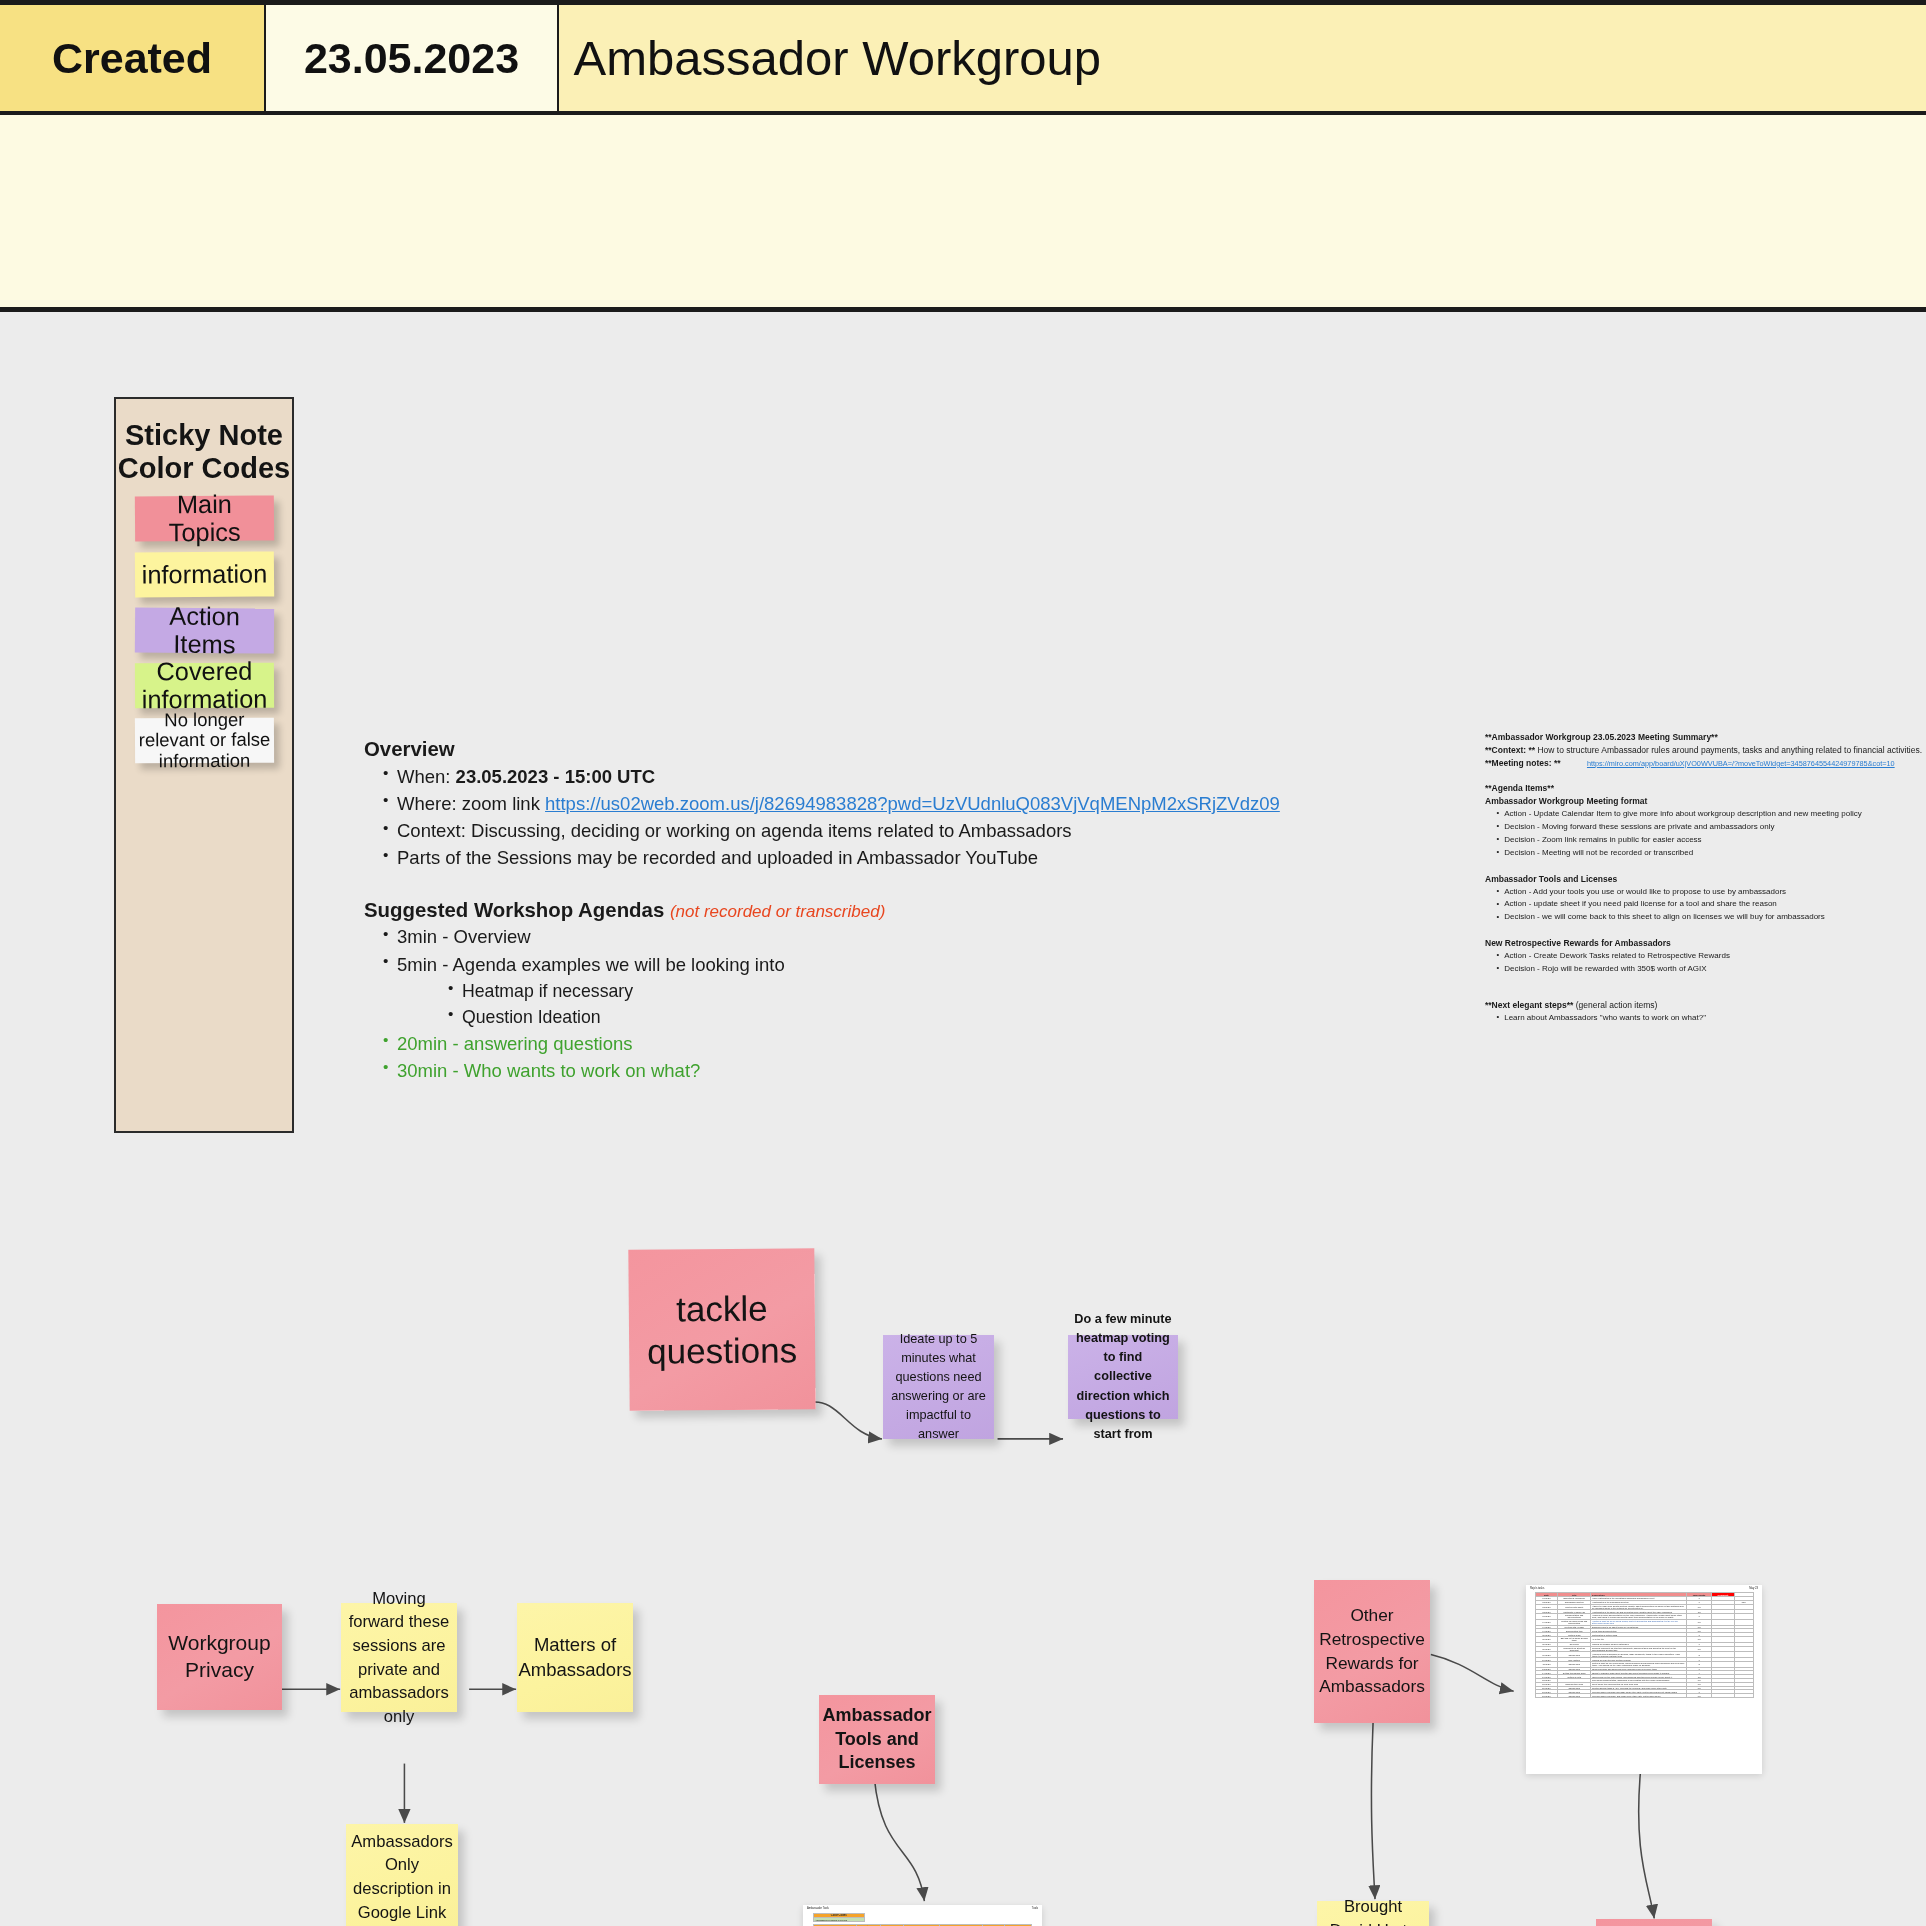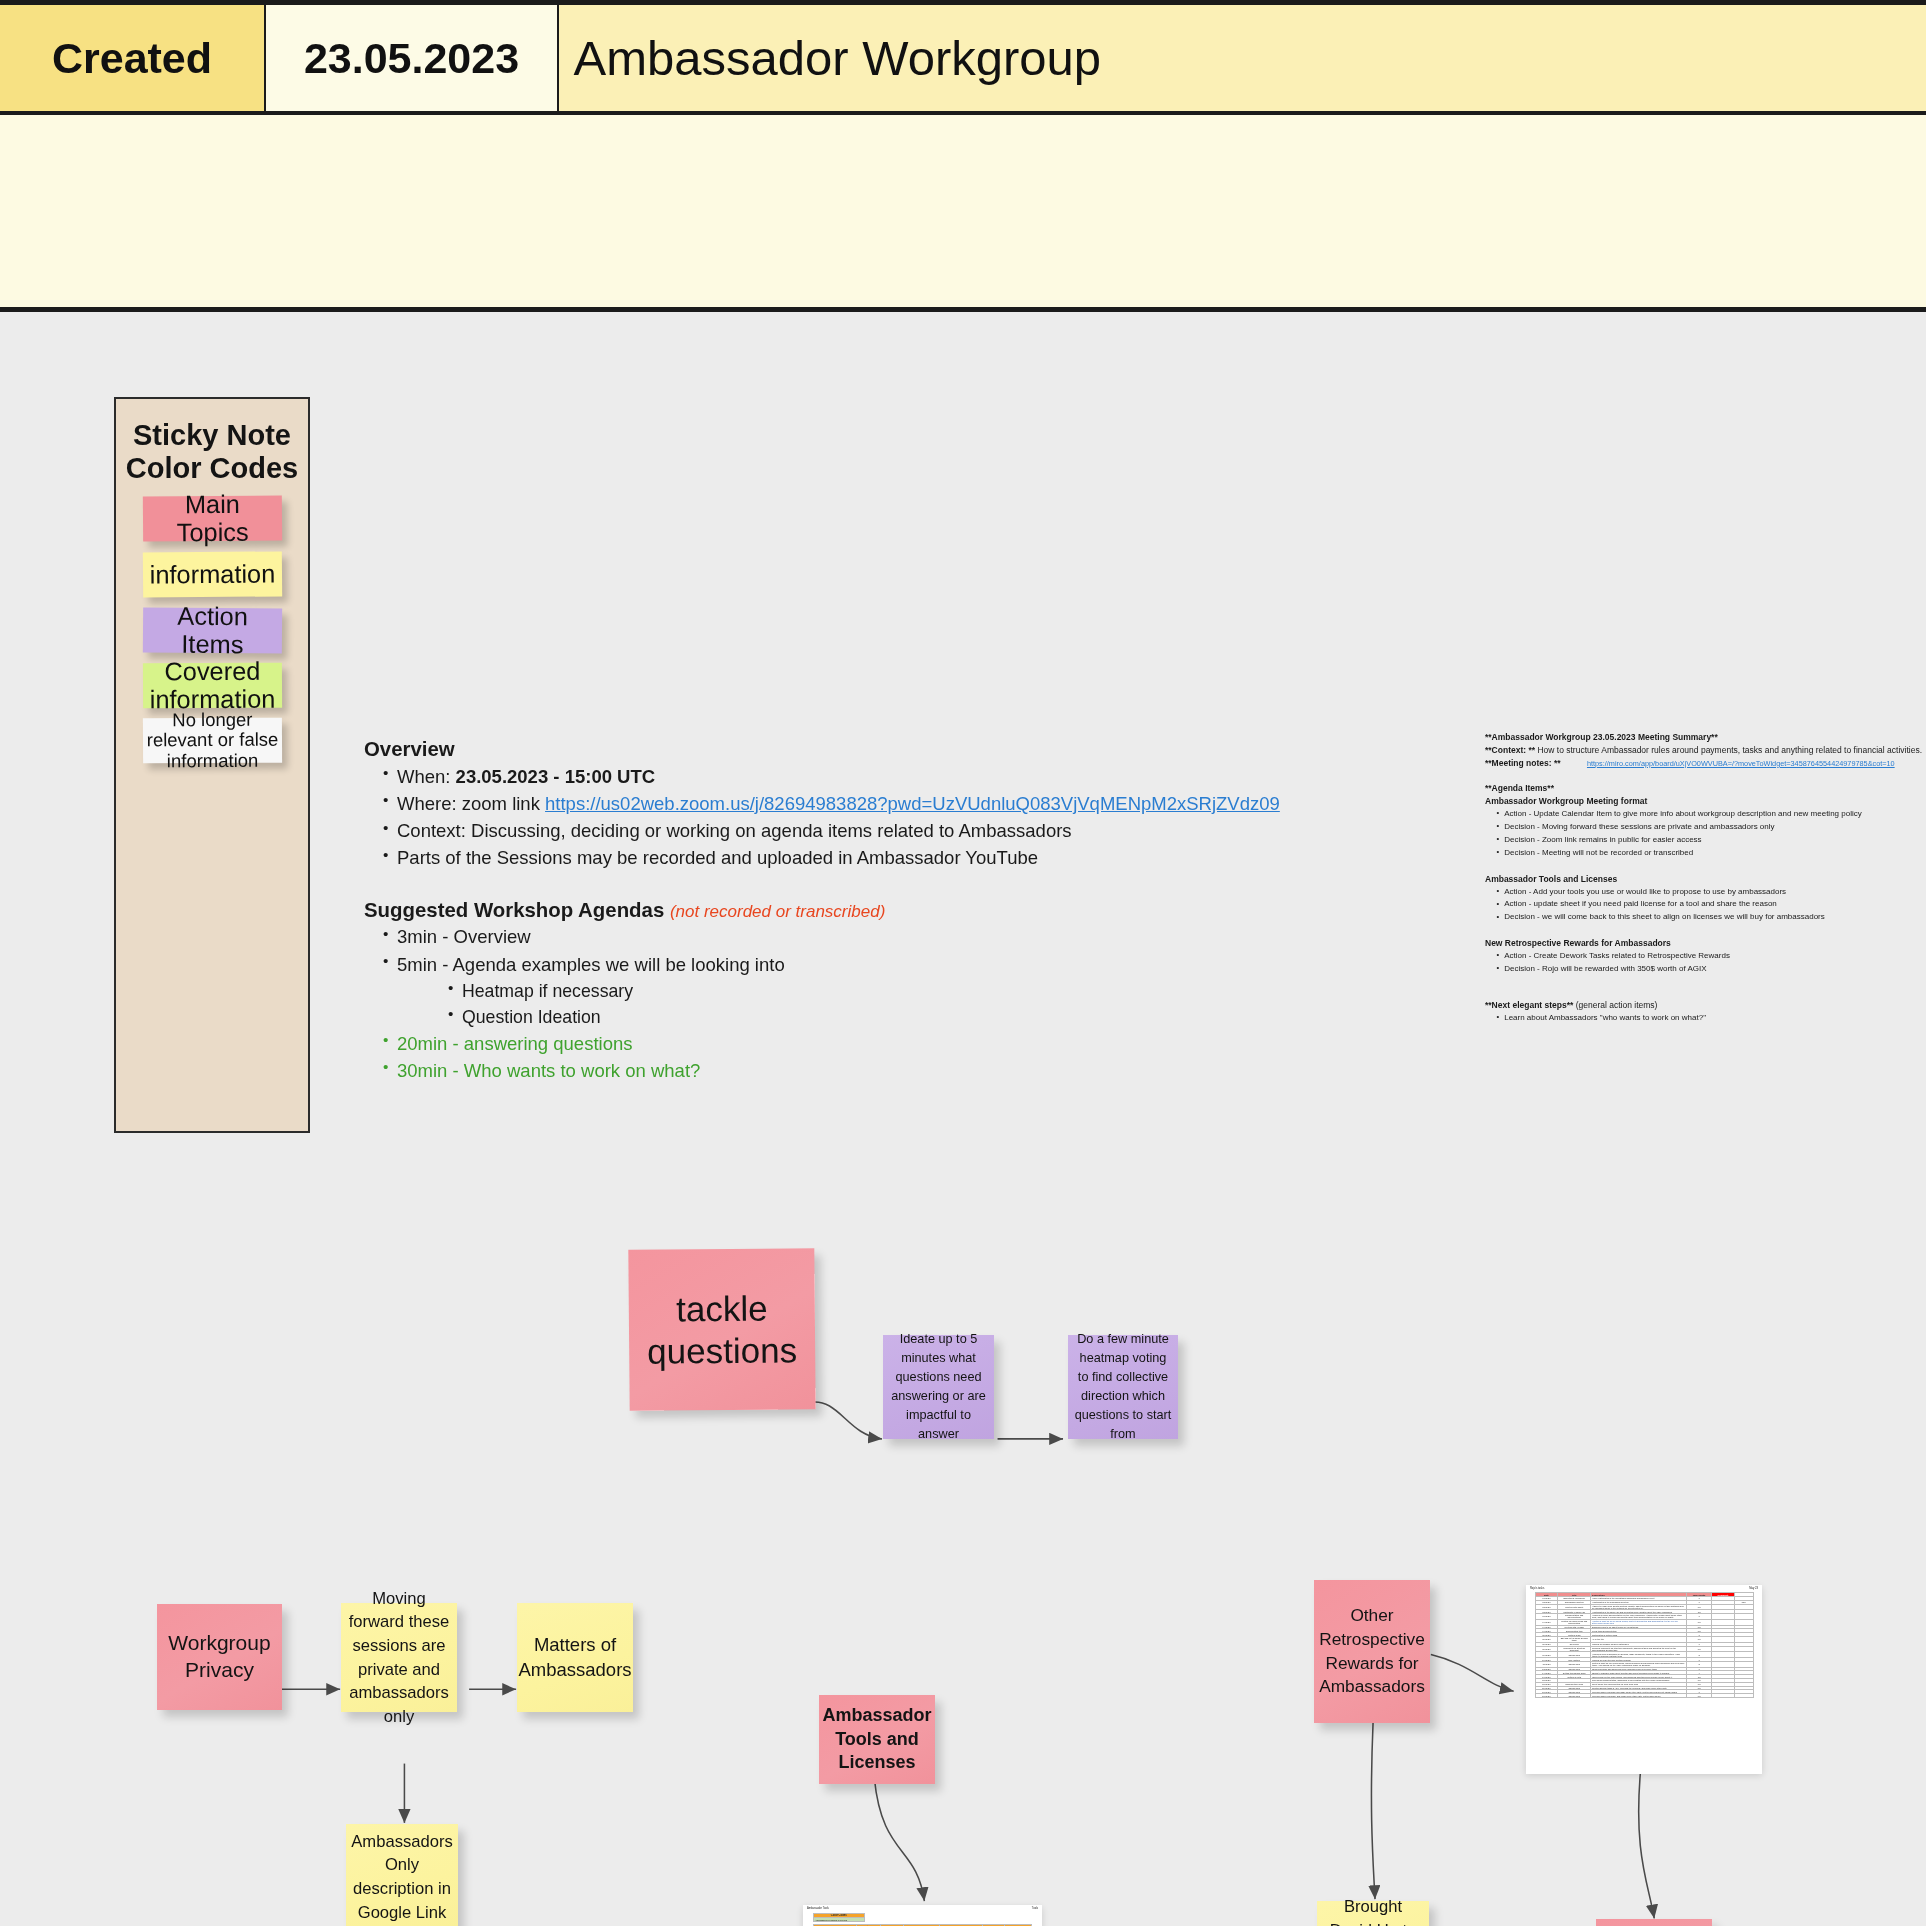--- a/index.html
+++ b/index.html
@@ -38,21 +38,21 @@
   #cell-created span{font-size:43px;font-weight:bold;color:#111;}
   #cell-date span{font-size:43px;font-weight:bold;color:#111;}
   #cell-title span{font-size:49px;font-weight:normal;color:#111;}
   #header-body{position:absolute;left:0;top:110px;width:2569px;height:192px;background:#fdfae2;}
 
   
   #canvas{position:absolute;left:0;top:312px;width:2569px;height:2518px;background:#ececec;}
 
   
   #legend{
-    position:absolute;left:114px;top:85px;width:196px;height:736px;
+    position:absolute;left:114px;top:85px;width:180px;height:736px;
     background:#eadbc8;border:2.7px solid #2b2b2b;box-sizing:border-box;
   }
   #legend h3{margin:0;padding-top:20px;text-align:center;font-size:29px;line-height:1.13;font-weight:bold;color:#141414;}
   .legend-note{
     margin:0 auto;display:flex;align-items:center;justify-content:center;text-align:center;
     box-shadow:5.4px 6.2px 7px rgba(0,0,0,.20);
     font-size:25.4px;line-height:1.1;color:#111;
   }
   .ln1{width:139px;height:45px;background:#f19099;margin-top:11.6px;transform:rotate(-.45deg);}
   .ln2{width:139px;height:45px;background:#fdf49e;margin-top:10.8px;transform:rotate(-.5deg);}
@@ -246,21 +246,21 @@
       <li>Learn about Ambassadors "who wants to work on what?"</li>
     </ul>
   </div>
 
   <div class="note pink" style="left:629px;top:937px;width:186px;height:161px;font-size:35px;line-height:1.18;transform:rotate(-.5deg);">
     <span>tackle questions</span>
   </div>
   <div class="note purple" style="left:883px;top:1023px;width:111px;height:104px;font-size:12.7px;line-height:1.5;">
     <span>Ideate up to 5 minutes what questions need answering or are impactful to answer</span>
   </div>
-  <div class="note purple" style="left:1068px;top:1023px;width:110px;height:104px;font-size:12.7px;line-height:1.5;">
+  <div class="note purple" style="left:1068px;top:1023px;width:110px;height:84px;font-size:12.7px;line-height:1.5;font-weight:bold;">
     <span>Do a few minute heatmap voting to find collective direction which questions to start from</span>
   </div>
 
   <div class="note pink" style="left:157px;top:1292px;width:125px;height:106px;font-size:21px;line-height:1.28;">
     <span>Workgroup Privacy</span>
   </div>
   <div class="note yellow" style="left:341px;top:1291px;width:116px;height:109px;font-size:16.6px;line-height:1.42;">
     <span>Moving forward these sessions are private and ambassadors only</span>
   </div>
   <div class="note yellow" style="left:517px;top:1291px;width:116px;height:109px;font-size:18.5px;line-height:1.34;">

